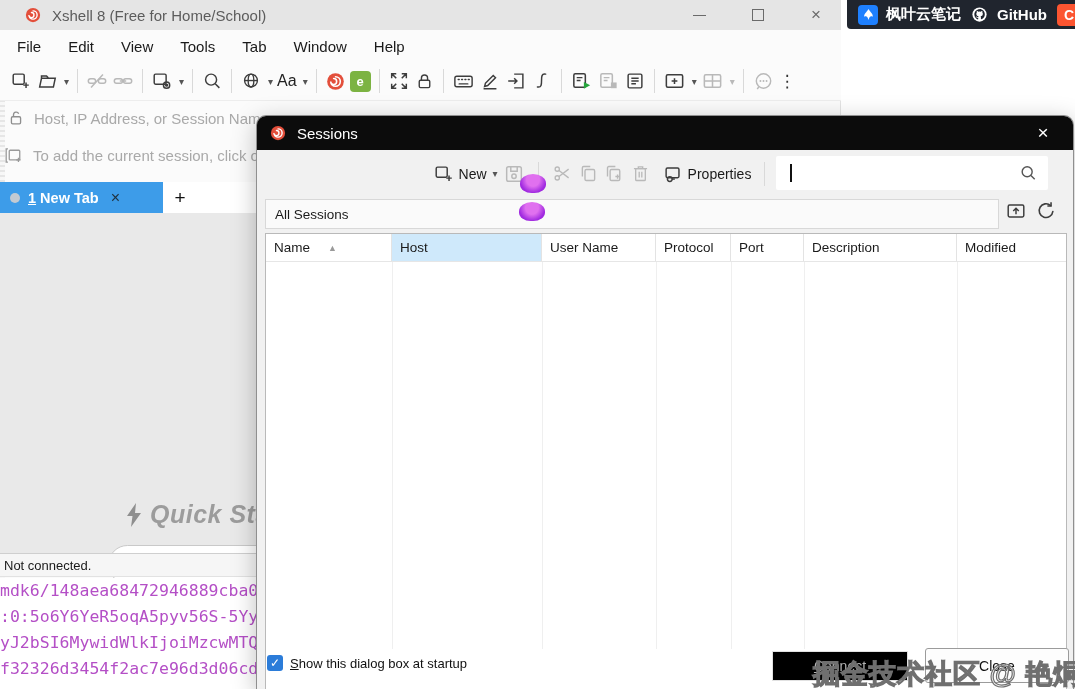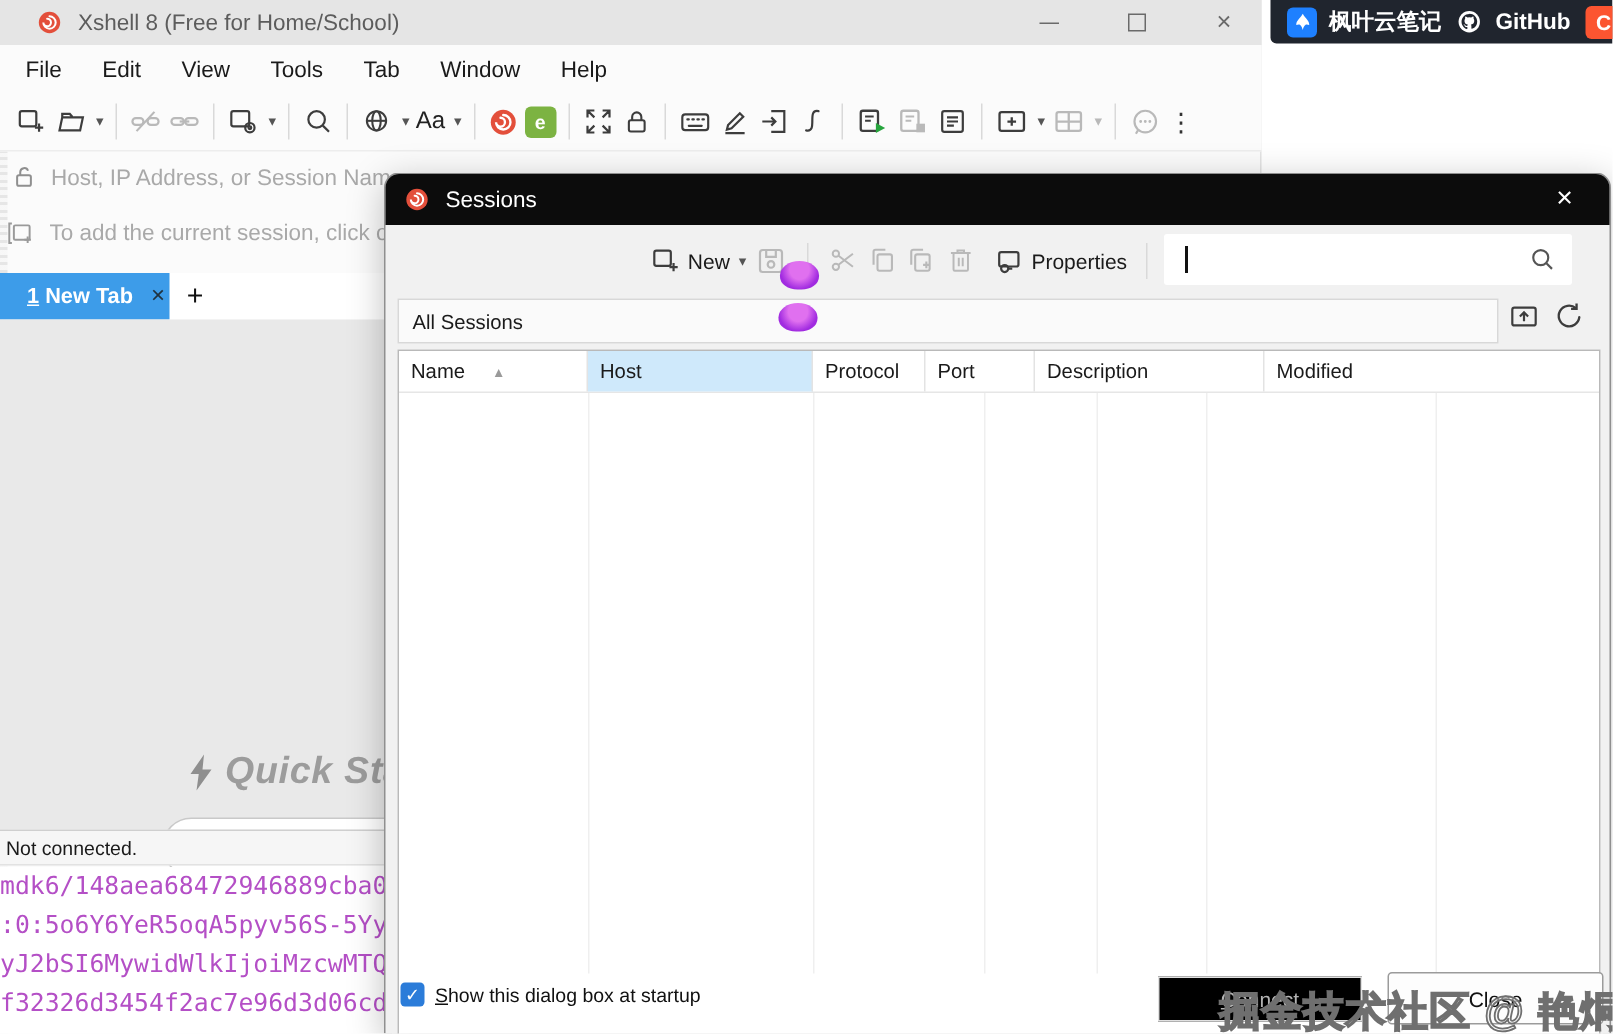--- a/index.html
+++ b/index.html
@@ -35,21 +35,21 @@
 
   .toolbar { position:absolute; left:0; top:62px; width:841px; height:39px; background:#fbfbfb;
     display:flex; align-items:center; gap:4px; padding-left:10px; border-bottom:1px solid #ededed; }
 
   .addrrow { position:absolute; left:6px; top:103px; width:835px; height:30px; display:flex; align-items:center; gap:8px; }
   .addrrow input { flex:1; border:none; outline:none; background:transparent; font-size:15px; color:#333; font-family:"Liberation Sans",sans-serif; }
   .addrrow input::placeholder { color:#a9a9a9; }
   .hintrow { position:absolute; left:4px; top:140px; width:835px; height:30px; display:flex; align-items:center; gap:8px; font-size:15px; color:#a9a9a9; }
 
   .tabbar { position:absolute; left:0; top:182px; width:841px; height:31px; background:#fff; display:flex; align-items:stretch; }
-  .tab-active { width:113px; background:#3d9ce9; color:#fff; display:flex; align-items:center; padding:0 8px 0 10px; }
+  .tab-active { width:163px; background:#3d9ce9; color:#fff; display:flex; align-items:center; padding:0 8px 0 10px; }
   .tab-dot { width:10px; height:10px; border-radius:50%; background:#c3cad2; margin-right:8px; }
   .tab-label { font-size:14.5px; font-weight:bold; white-space:nowrap; }
   .tab-label .accel { text-decoration:underline; }
   .tab-x { margin-left:12px; color:#20323f; font-size:16px; line-height:1; cursor:default; }
   .tab-plus { width:34px; display:flex; align-items:center; justify-content:center; font-size:19px; color:#111; }
 
   .termarea { position:absolute; left:0; top:213px; width:841px; height:340px; background:#e9e9e9; }
   .qs-title { position:absolute; left:124px; top:287px; display:flex; align-items:center; gap:6px;
     color:#9c9c9c; font-size:25px; font-weight:bold; font-style:italic; letter-spacing:.5px; }
   .qs-input { position:absolute; left:108px; top:332px; width:560px; height:39px; background:#fff;
@@ -497,20 +497,21 @@
         </span>
     </div>
 
     <div class="blob" style="left:263px; top:58px;"></div>
     <div class="blob" style="left:262px; top:86px;"></div>
 
     <div class="tbl">
       <div class="tbl-head">
         <div class="th" style="width:126px;"><span>Name</span><span class="sortmark">▲</span></div>
         <div class="th th-host" style="width:150px;">Host</div>
+        <div class="th" style="width:114px;">User Name</div>
         <div class="th" style="width:75px;">Protocol</div>
         <div class="th" style="width:73px;">Port</div>
         <div class="th" style="width:153px;">Description</div>
         <div class="th" style="width:106px;border-right:none;">Modified</div>
       </div>
       <div class="tbl-body">
         <span class="colline" style="left:126px;"></span>
         <span class="colline" style="left:276px;"></span>
         <span class="colline" style="left:390px;"></span>
         <span class="colline" style="left:465px;"></span>

